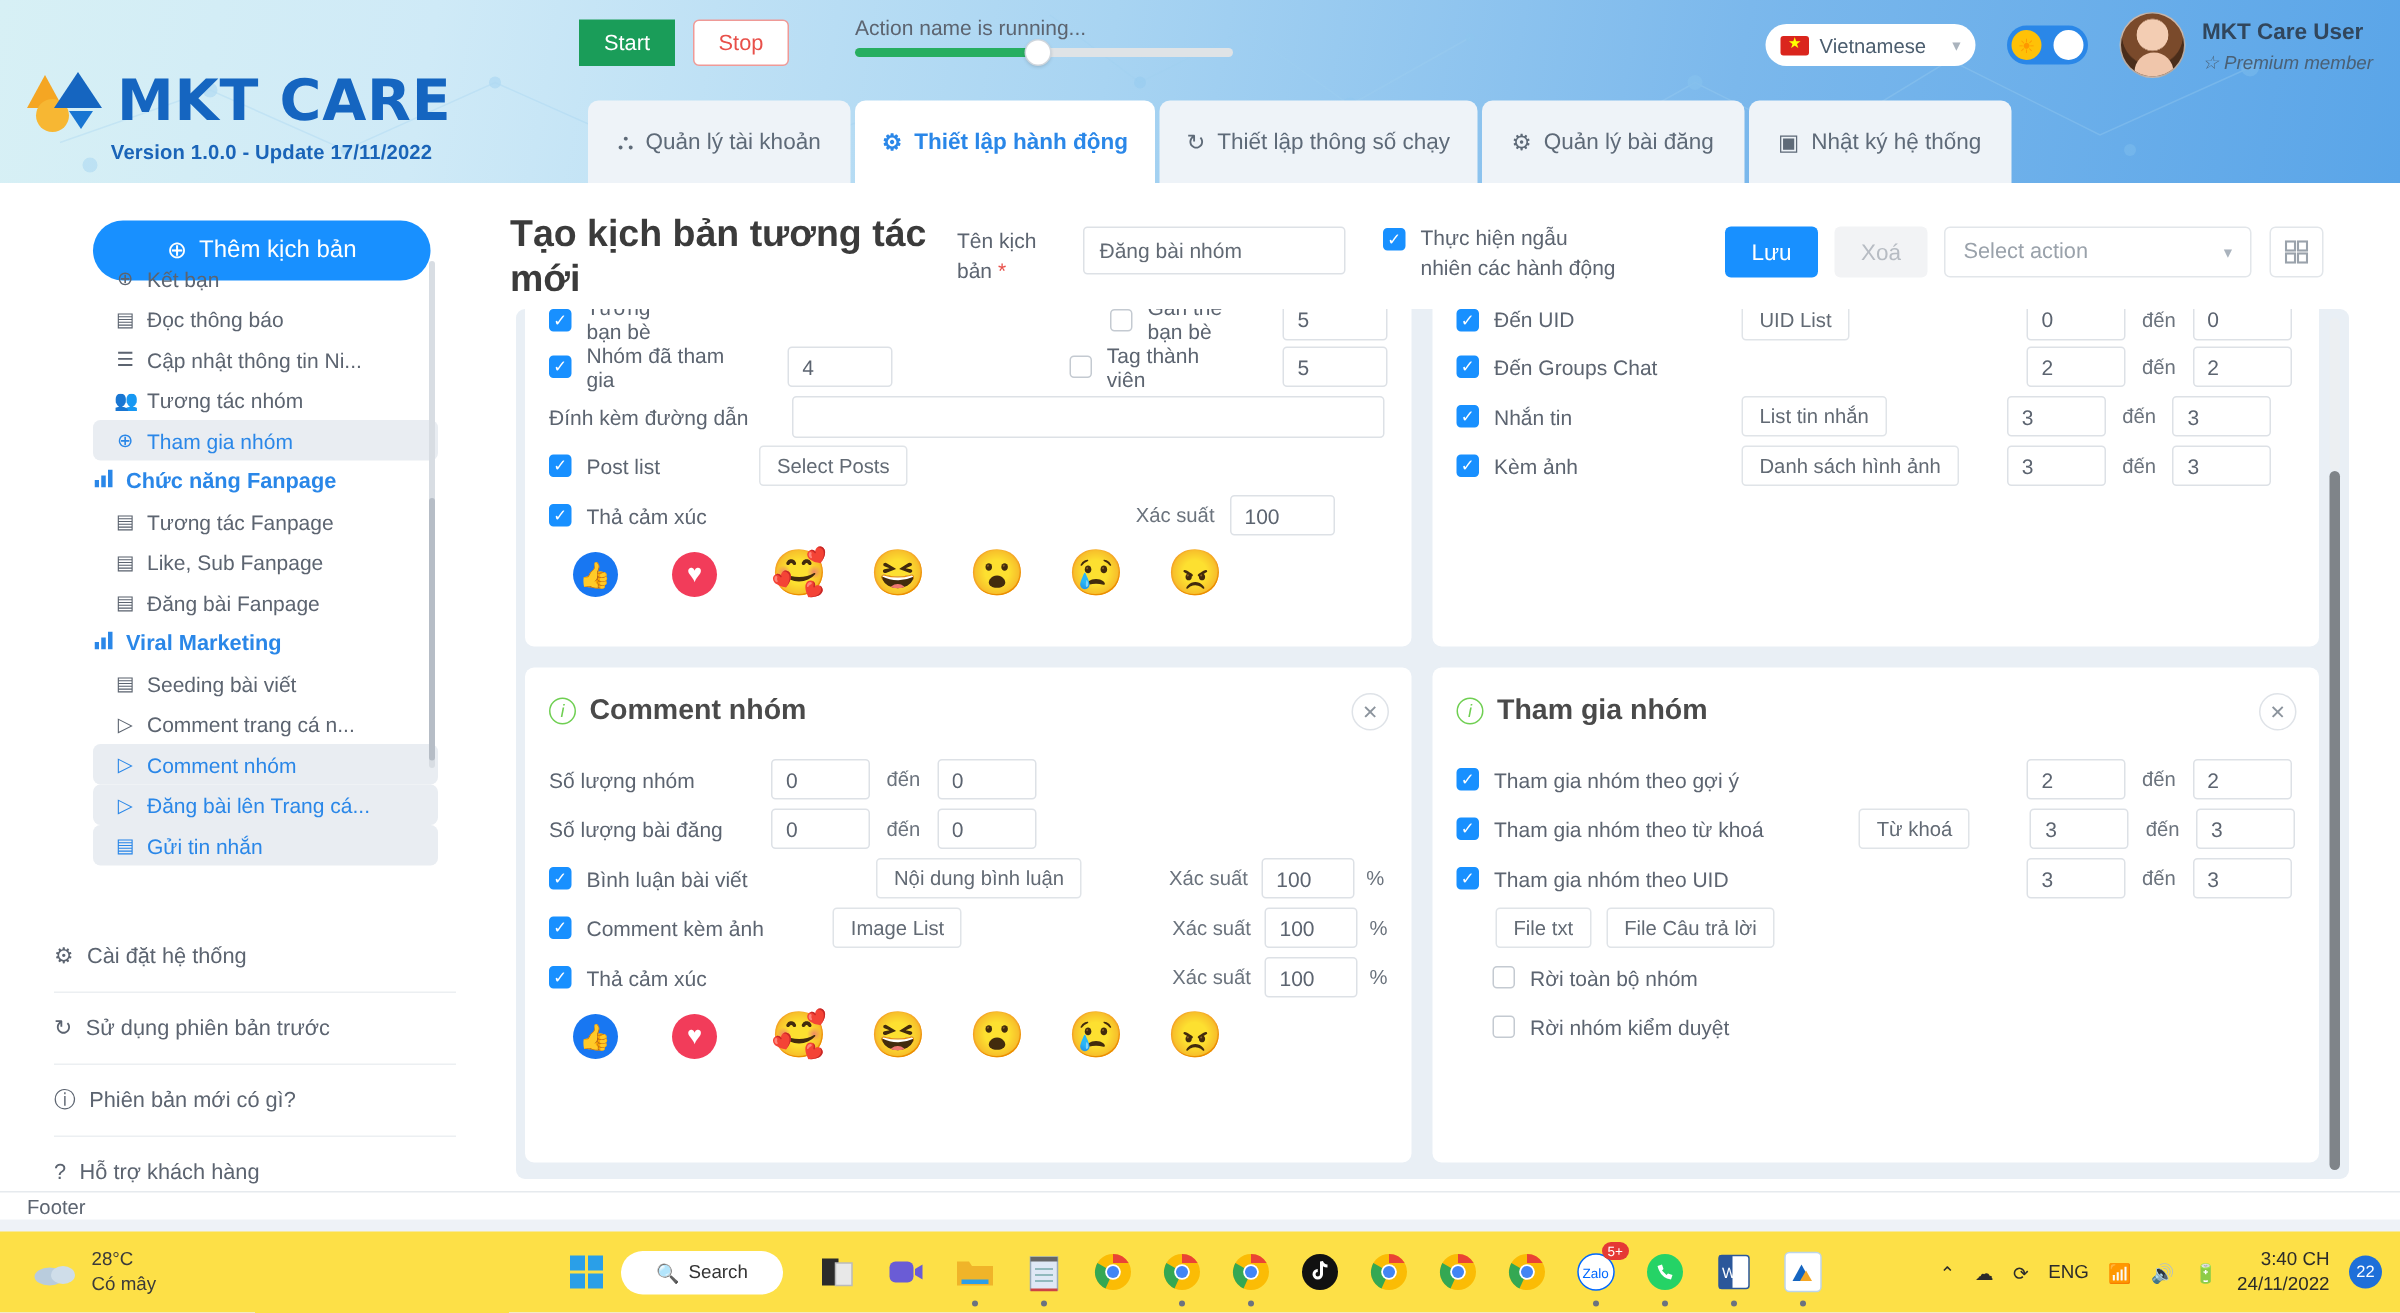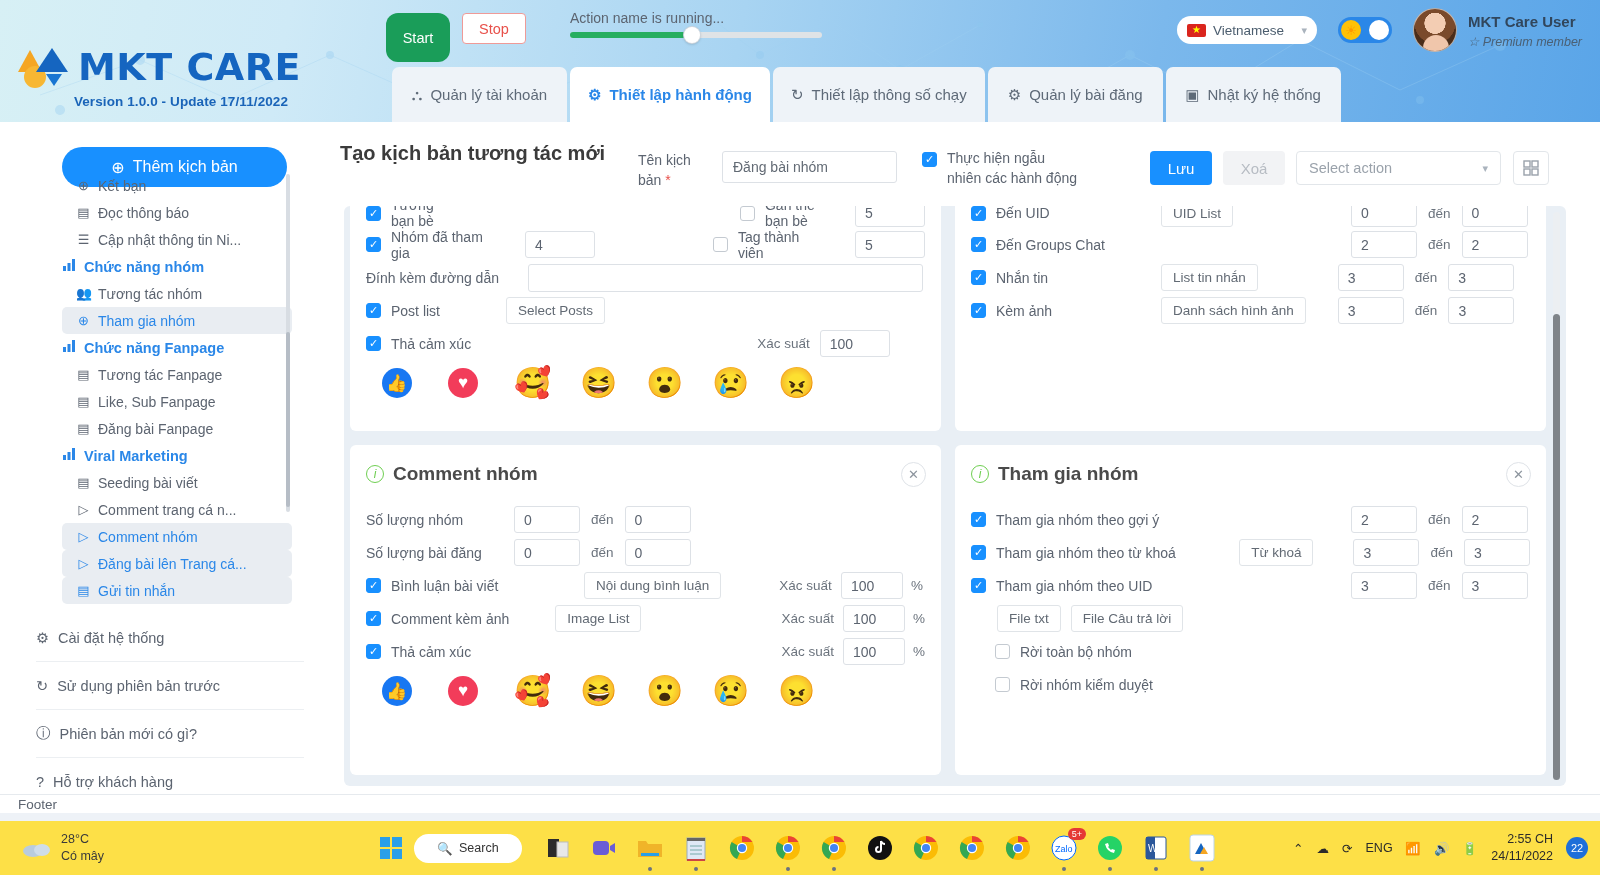--- a/index.html
+++ b/index.html
@@ -20,22 +20,22 @@
   .hdr-net { position:absolute; inset:0; opacity:.45; }
 
   .logo-block { position: absolute; left: 16px; top: 6px; width: 330px; }
   .logo-row { display:flex; align-items:center; gap:4px;margin-top:38px; }
   .logo-mark { width: 58px; height: 46px; position: relative; }
   .logo-text { font-size: 38px; font-weight: 800; color: #1565c0; letter-spacing: .5px;
                font-family: "DejaVu Sans", sans-serif; }
   .logo-ver { margin-top: 4px; text-align:center; font-size: 13.5px; font-weight:700; color:#1a64b8; letter-spacing:.1px;}
 
   .btn-start {
-    position:absolute; left:386px; top:13px; width:64px; height:49px;
-    background:#1a9d59; color:#fff; border:none; border-radius:12px;
+    position:absolute; left:386px; top:13px; width:64px; height:31px;
+    background:#1a9d59; color:#fff; border:none; border-radius:0;
     font-size:14.5px; font-family:"Liberation Sans",sans-serif; cursor:pointer;
   }
   .btn-stop {
     position:absolute; left:462px; top:13px; width:64px; height:31px;
     background:#fff; color:#e8504a; border:1px solid #ef9a97; border-radius:4px;
     font-size:14.5px; font-family:"Liberation Sans",sans-serif; cursor:pointer;
   }
 
   .prog-wrap { position:absolute; }
   .prog-label { font-size:14px; color:#5c6470; margin-bottom:6px; white-space:nowrap;}
@@ -97,21 +97,21 @@
   .nav-ico { width:15px; text-align:center; font-size:13px; }
   .nav-scroll { position:absolute; left:286px; top:52px; width:4px; height:338px; background:#d8dde3; border-radius:2px;}
   .nav-thumb { position:absolute; left:286px; top:210px; width:4px; height:175px; background:#b6bdc6; border-radius:2px;}
 
   .foot-links { position:absolute; left:36px; top:492px; width:268px; }
   .foot-link { display:flex; align-items:center; gap:9px; height:48px; font-size:14.5px; color:#5c6470;
                border-bottom:1px solid #eceff2; cursor:pointer;}
 
   
   .main { position:absolute; left:330px; top:122px; width:1270px; height:672px; background:#fff; }
-  .page-title { position:absolute; left:10px; top:20px; width:300px; font-size:20px; font-weight:700; color:#3b3b3b; line-height:1.18;}
+  .page-title { position:absolute; left:10px; top:20px; width:300px; font-size:25px; font-weight:700; color:#3b3b3b; line-height:1.18;}
   .lbl-name { position:absolute; left:308px; top:28px; width:58px; font-size:14px; color:#5c6470; line-height:1.45;}
   .req { color:#e8504a; }
   .inp-name { position:absolute; left:392px; top:29px; width:175px; height:32px; border:1px solid #dde1e6;
               border-radius:3px; padding:0 10px; font-size:14px; color:#626a74;
               font-family:"Liberation Sans",sans-serif; background:#fff;}
   .chk-rand { position:absolute; left:592px; top:30px; }
   .lbl-rand { position:absolute; left:617px; top:26px; width:130px; font-size:14px; color:#5c6470; line-height:1.45;}
   .btn-save { position:absolute; left:820px; top:29px; width:62px; height:34px; background:#1890ff; color:#fff;
               border:none; border-radius:4px; font-size:15px; cursor:pointer; font-family:"Liberation Sans",sans-serif;}
   .btn-del  { position:absolute; left:893px; top:29px; width:62px; height:34px; background:#f2f3f5; color:#b7bcc3;
@@ -288,28 +288,20 @@
         <span>Kết bạn</span>
       </div>
       <div class="nav-item">
         <span class="nav-ico">▤</span>
         <span>Đọc thông báo</span>
       </div>
       <div class="nav-item">
         <span class="nav-ico">☰</span>
         <span>Cập nhật thông tin Ni...</span>
       </div>
-      <div class="nav-item group">
-        <span class="nav-ico"><svg width="13" height="12" viewBox="0 0 13 12">
-            <rect x="0" y="7" width="3" height="5" fill="#2a87e8"></rect>
-            <rect x="4.5" y="4" width="3" height="8" fill="#2a87e8"></rect>
-            <rect x="9" y="0" width="3" height="12" fill="#2a87e8"></rect>
-          </svg></span>
-        <span>Chức năng nhóm</span>
-      </div>
       <div class="nav-item">
         <span class="nav-ico">👥</span>
         <span>Tương tác nhóm</span>
       </div>
       <div class="nav-item sel">
         <span class="nav-ico">⊕</span>
         <span>Tham gia nhóm</span>
       </div>
       <div class="nav-item group">
         <span class="nav-ico"><svg width="13" height="12" viewBox="0 0 13 12">
@@ -781,18 +773,18 @@
 
   <div class="tray">
     <span>⌃</span>
     <span>☁</span>
     <span>⟳</span>
     <span>ENG</span>
     <span>📶</span>
     <span>🔊</span>
     <span>🔋</span>
     <div class="clock">
-      <div>2:55 CH</div>
+      <div>3:40 CH</div>
       <div>24/11/2022</div>
     </div>
     <div class="notif">22</div>
   </div>
 </div>
 
 </body></html>

